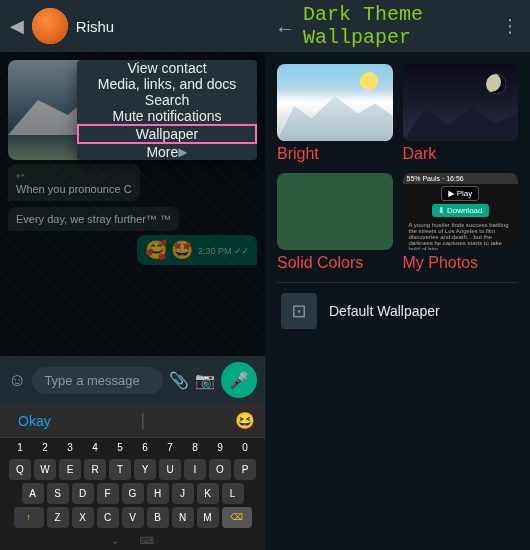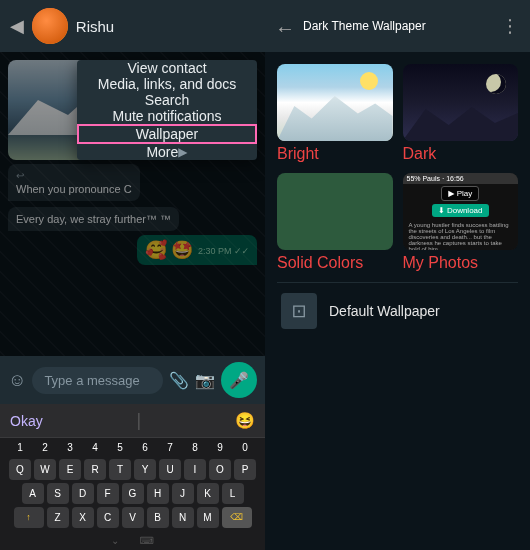--- a/index.html
+++ b/index.html
@@ -184,22 +184,23 @@
     }
     .keyboard-suggestion {
       background: #2c2c2e;
       padding: 6px 10px;
       display: flex;
       align-items: center;
       justify-content: space-between;
       border-bottom: 1px solid #3a3a3c;
     }
     .suggestion-text {
-      color: #c4b5fd;
+      color: #0ea5e9;
       font-size: 14px;
+      margin-left: 8px;
     }
     .suggestion-emoji {
       font-size: 16px;
     }
     .kb-row {
       display: flex;
       justify-content: center;
       gap: 3px;
       margin-bottom: 3px;
     }
@@ -311,23 +312,24 @@
       gap: 8px;
       height: 52px;
       flex-shrink: 0;
     }
     .right-header-back {
       color: #aaa;
       font-size: 20px;
     }
     .right-header-title {
       flex: 1;
-      color: #ffffff;
-      font-size: 12px;
+      color: #84cc16;
+      font-size: 20px;
       font-weight: 500;
+      font-family: Liberation Mono, monospace;
     }
     .right-header-dots {
       color: #aaa;
       font-size: 18px;
       letter-spacing: 1px;
     }
 
     .wallpaper-content {
       flex: 1;
       padding: 12px;

